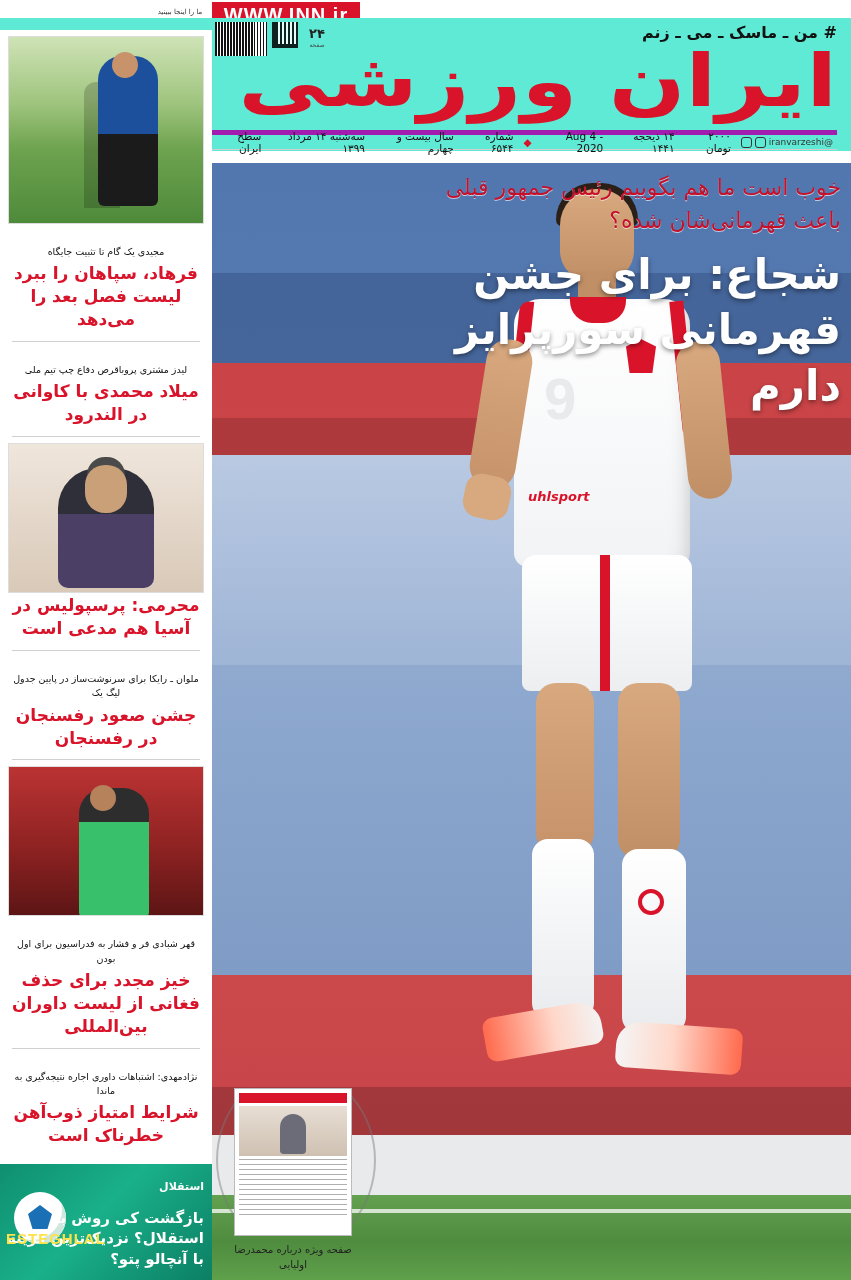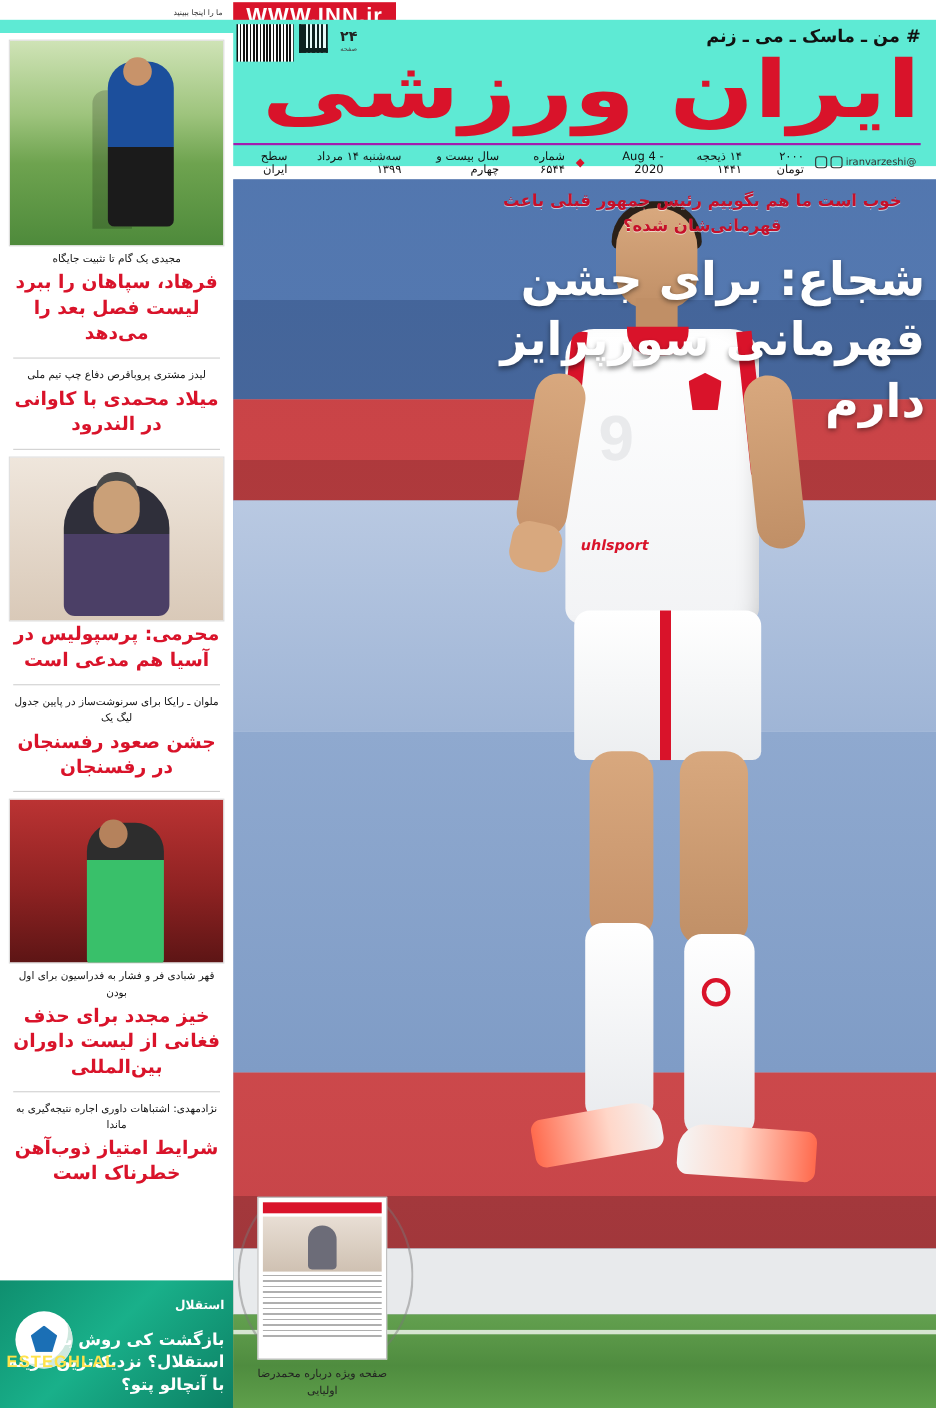--- a/index.html
+++ b/index.html
@@ -75,22 +75,22 @@
   .logo-text {
     position: absolute; top: 0; right: 0;
     font-size: 72px; font-weight: bold; color: #d9132a;
     line-height: 82px; direction: rtl; white-space: nowrap;
     letter-spacing: -2px;
     transform: scaleX(1.25); transform-origin: right center;
     font-family: "DejaVu Sans", sans-serif;
   }
 
   .infoline {
-    position: absolute; top: 112px; right: 14px; left: 212px; height: 34px;
-    border-top: 2px solid #a21caf; border-bottom: 1px solid #cfcfcf;
+    position: absolute; top: 112px; right: 14px; left: 212px; height: 20px;
+    border-top: 5px solid #a21caf; border-bottom: 1px solid #cfcfcf;
     display: flex; flex-direction: row-reverse; align-items: center;
     justify-content: flex-start; gap: 10px;
     direction: rtl; font-size: 10.5px; color: #111; padding: 0 4px;
   }
   .infoline .sep { color: #d9132a; font-weight: bold; }
   .social {
     margin-right: auto; display: flex; flex-direction: row-reverse;
     align-items: center; gap: 3px; font-size: 9px; color: #333;
   }
   .sicon {
@@ -117,21 +117,21 @@
     background: linear-gradient(180deg,#1c4f9c 0 52%, #1b1b1b 52% 100%);
     box-shadow: -26px 14px 0 -12px rgba(0,0,0,.18);
   }
   .ph-1::before {
     content: ""; position: absolute; left: 53%; top: 8%;
     width: 26px; height: 26px; border-radius: 50%;
     background: #c8936a; z-index: 2;
   }
   .sb-caption {
     direction: rtl; text-align: center; color: #111;
-    font-size: 9.5px; line-height: 1.5; padding: 5px 10px 2px 10px;
+    font-size: 9.5px; line-height: 1.5; padding: 5px 10px 2px 10px; margin-top: 16px;
   }
   .sb-head {
     direction: rtl; text-align: center; color: #d9132a;
     font-weight: bold; font-size: 17px; line-height: 1.35;
     padding: 1px 8px 6px 8px;
   }
   .sb-rule {
     height: 1px; background: #d0d0d0; margin: 4px 12px;
   }
   .ph-2 {
@@ -239,22 +239,22 @@
     position: absolute; top: 1046px; left: 0; width: 639px; height: 4px;
     background: rgba(255,255,255,.75);
   }
 
   
   .headline-block {
     position: absolute; top: 8px; right: 10px; width: 405px;
     direction: rtl; text-align: right; z-index: 6;
   }
   .kicker {
-    color: #c6102a; font-weight: bold; font-size: 15px;
-    line-height: 1.5; text-shadow: 0 1px 0 rgba(255,255,255,.6); text-align: center;
+    color: #c6102a; font-weight: normal; font-size: 22px;
+    line-height: 1.5; text-shadow: 0 1px 0 rgba(255,255,255,.6);
   }
   .main-head {
     margin-top: 10px;
     color: #ffffff; font-weight: bold; font-size: 42px; line-height: 1.32;
     text-shadow: 0 2px 5px rgba(0,0,0,.45);
   }
 
   
   .player { position: absolute; left: 228px; top: 26px; z-index: 4; }
   .p-head {

